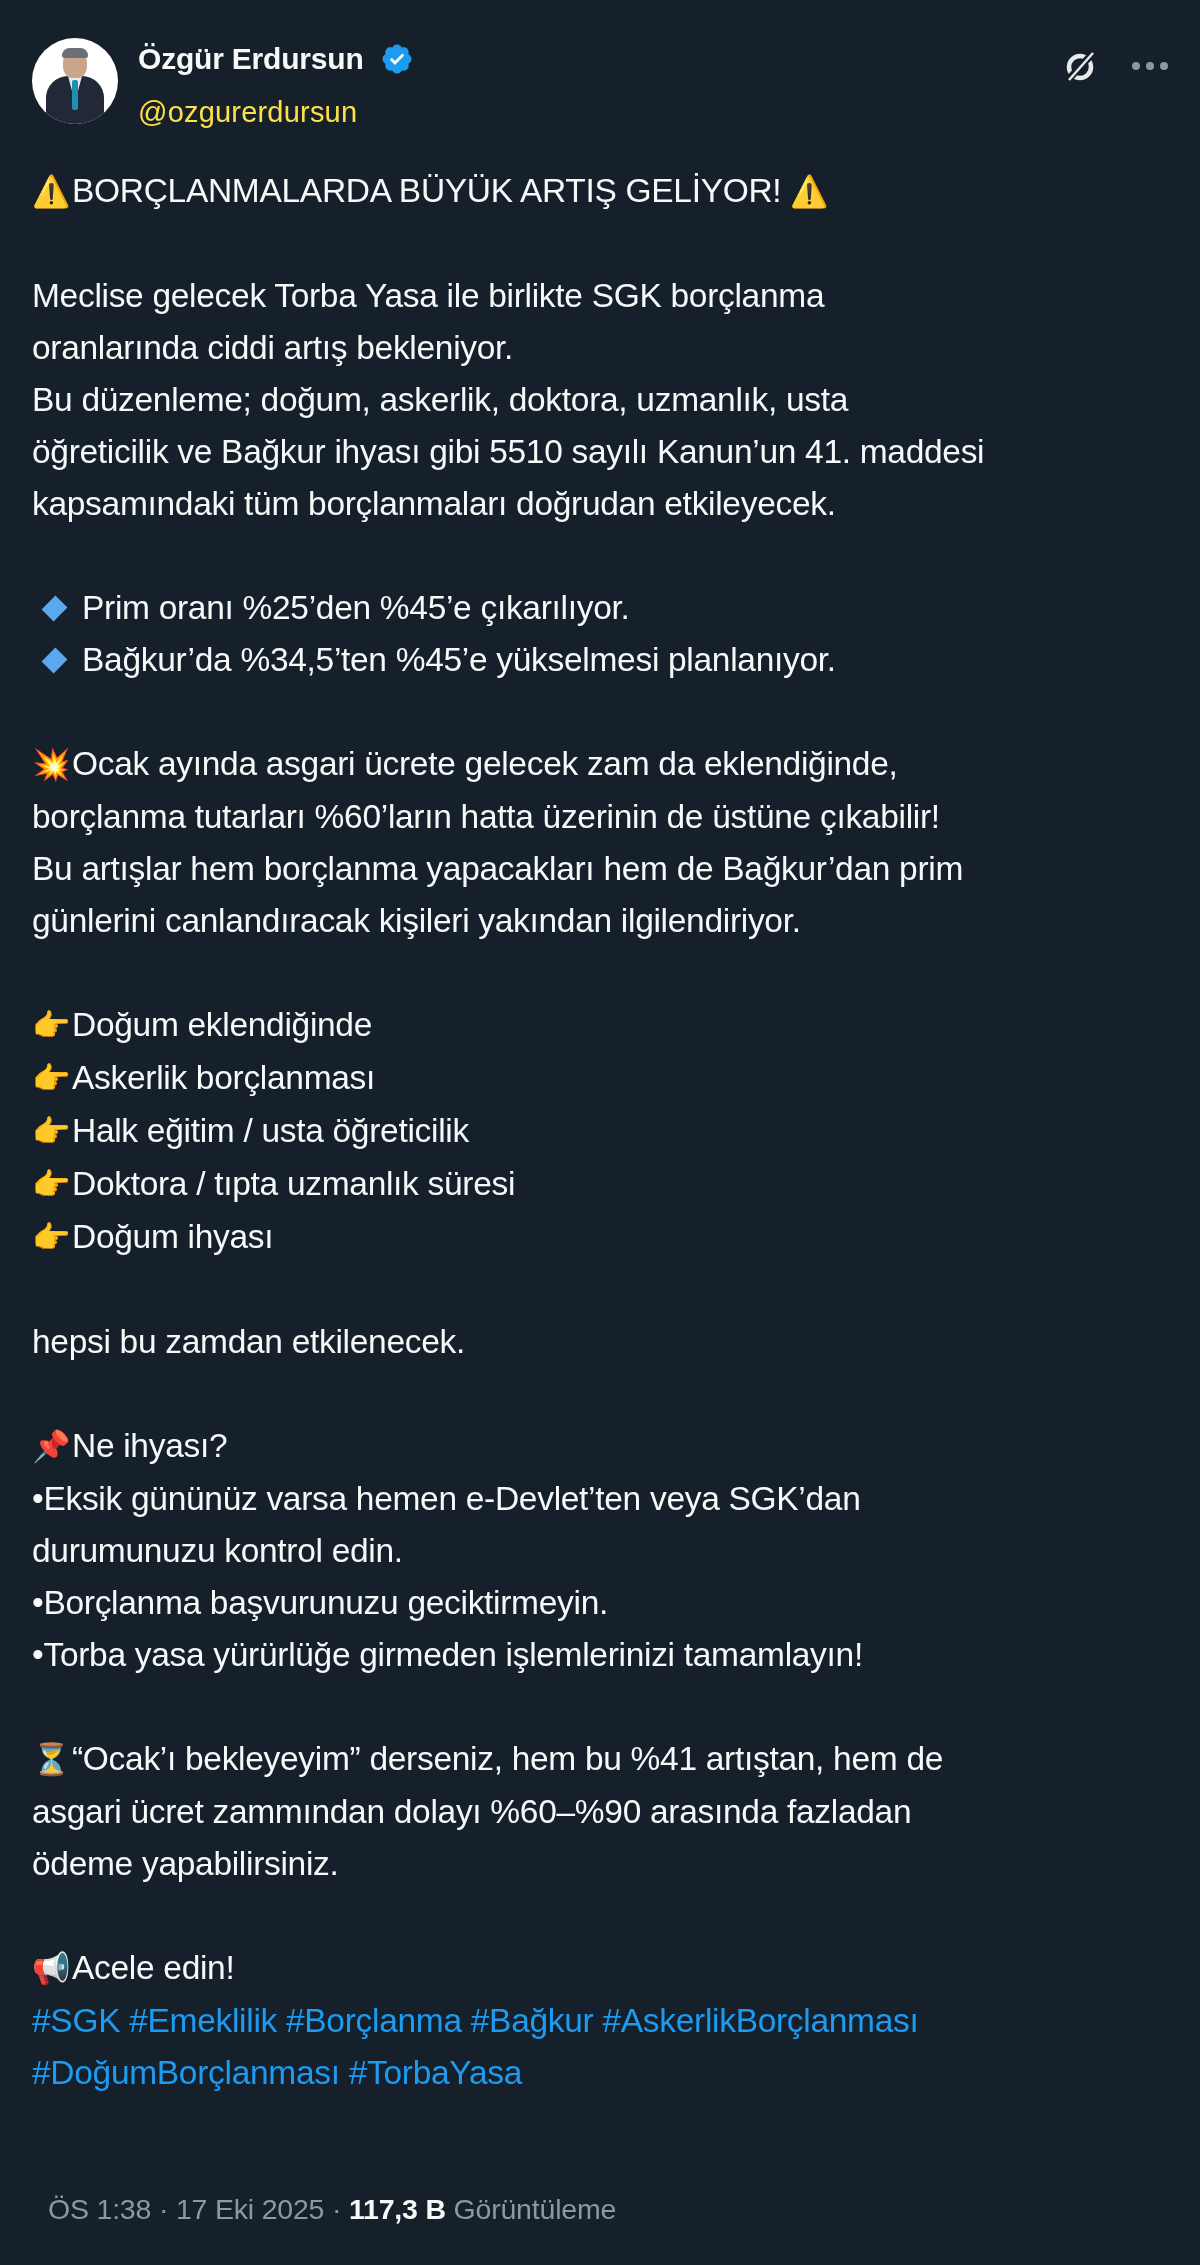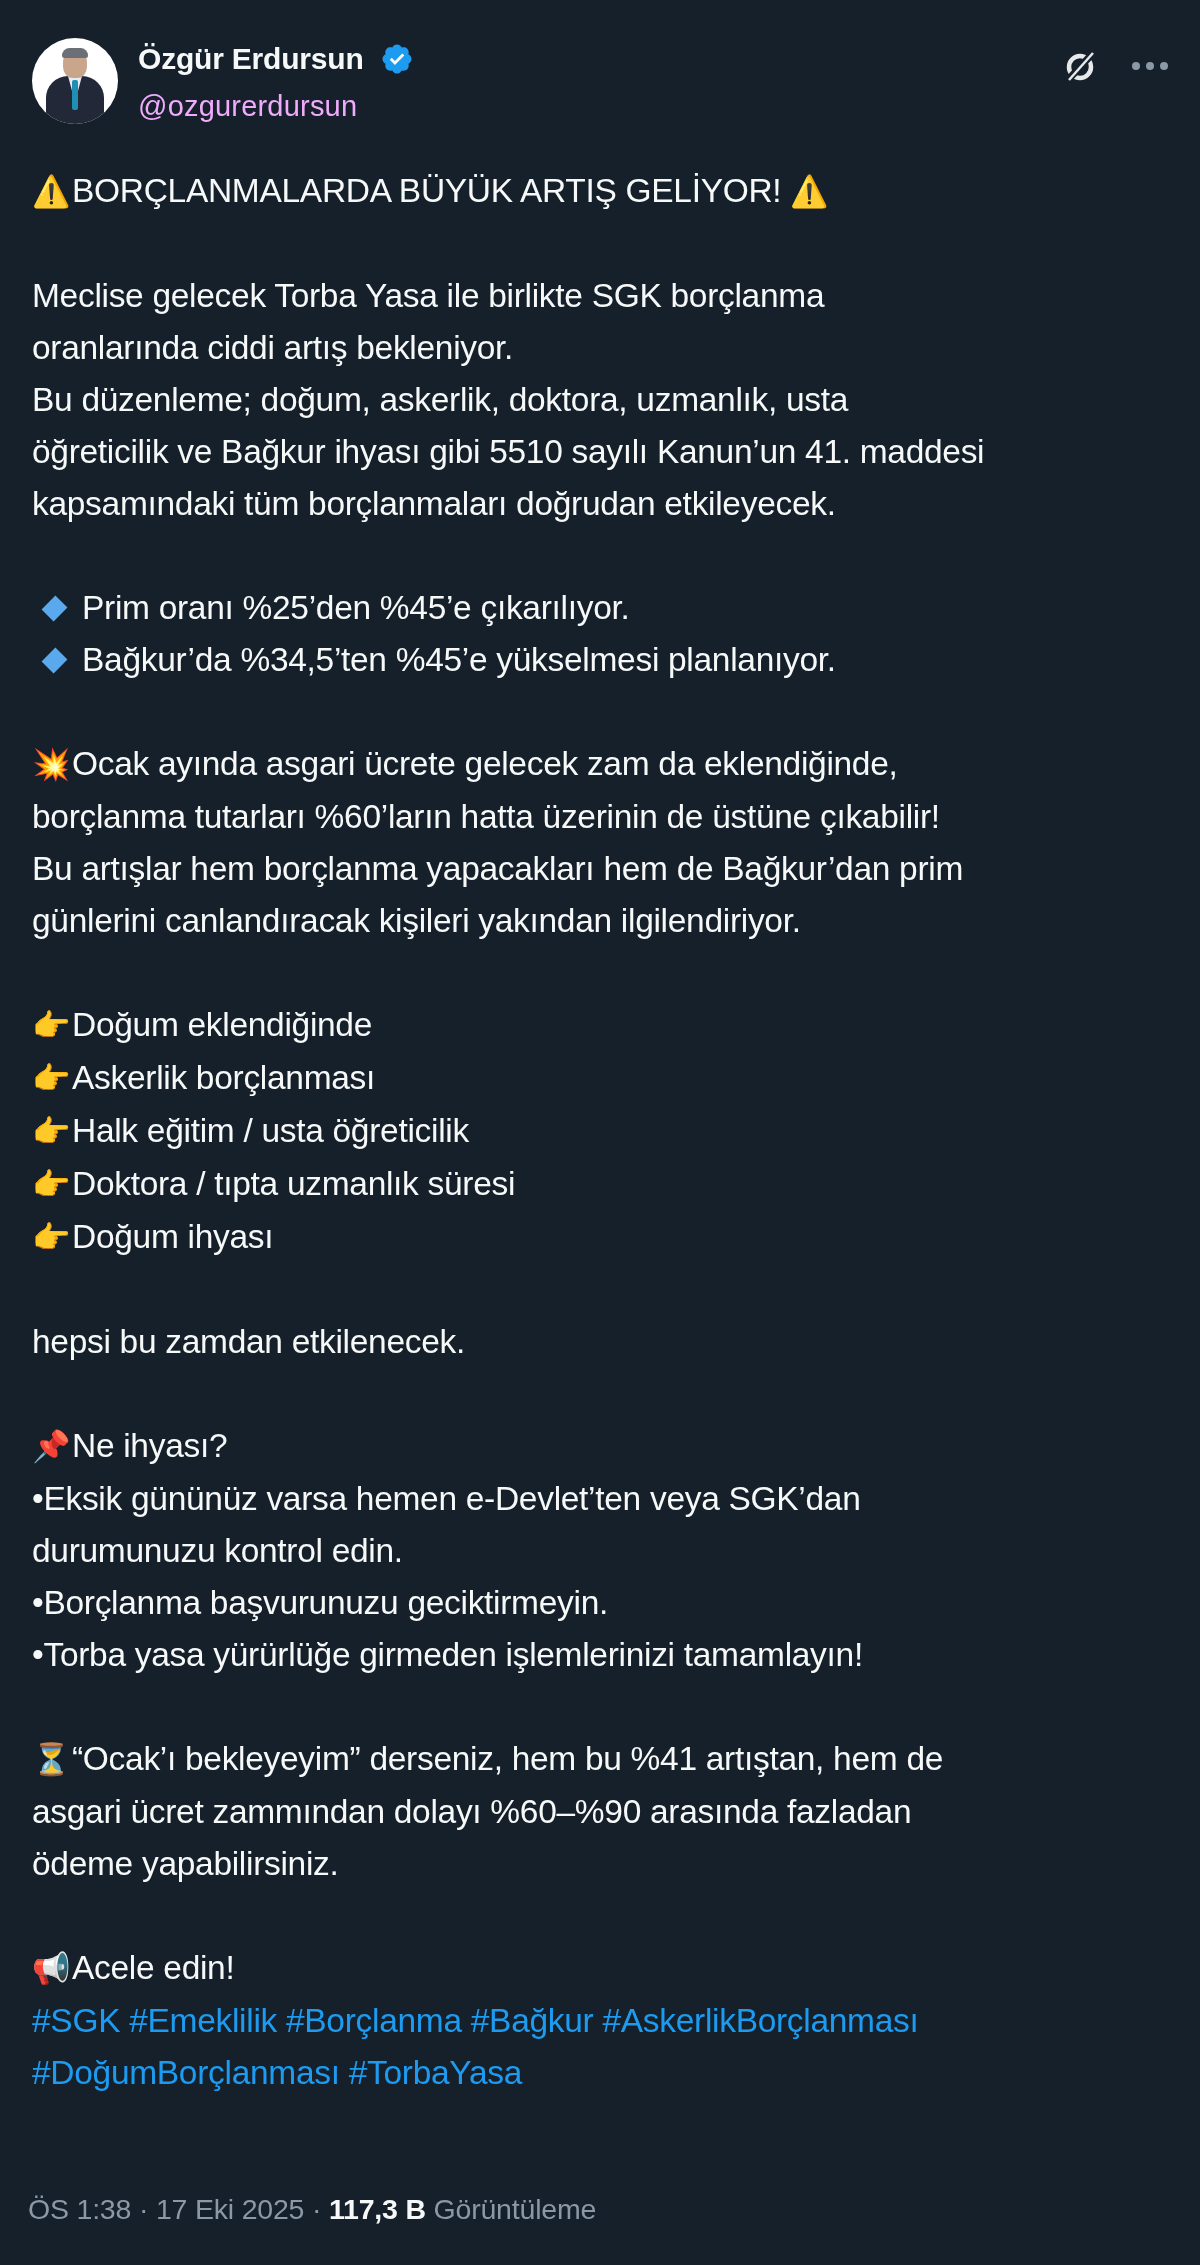--- a/index.html
+++ b/index.html
@@ -48,21 +48,21 @@
       position: absolute; left: 106px; top: 4px;
     }
     .display-name-row { display: flex; gap: 16px; height: 40px; }
     .display-name {
       font-weight: 700; font-size: 30px; color: #f7f9f9; letter-spacing: -0.2px;
     }
     .verified {
       width: 34px; height: 34px; display: inline-block;
     }
     .handle {
-      font-size: 29px; color: #f0abfc; margin-top: 8px; letter-spacing: 0.2px;
+      font-size: 29px; color: #fde047; margin-top: 14px; letter-spacing: 0.2px;
     }
     .header-actions {
       position: absolute; right: 0; top: 6px; display: flex; align-items: center; gap: 30px;
     }
     .grok-icon { width: 44px; height: 44px; display: inline-block; }
     .more-icon { display: flex; gap: 6px; align-items: center; height: 44px; }
     .more-icon span { width: 8px; height: 8px; border-radius: 50%; background: #8b98a5; display: inline-block; }
 
     .tweet-body {
       position: absolute; left: 32px; top: 165px; width: 1140px;
@@ -71,21 +71,21 @@
     }
     .line { white-space: nowrap; min-height: 52px; }
     .blank { height: 52px; }
     .emoji { display: inline-block; width: 40px; text-align: left; font-size: 31px; }
     .diamond {
       display: inline-block; width: 17px; height: 17px; background: #5aa9ee;
       transform: rotate(45deg) scaleY(1.15); margin: 0 19px 4px 14px; vertical-align: middle;
     }
     .hashtags .tag { color: #1d9bf0; margin-right: 9px; }
     .meta {
-      position: absolute; left: 28px; top: 2193px;
+      position: absolute; left: 48px; top: 2193px;
       font-size: 28.5px; color: #8b98a5; white-space: nowrap; letter-spacing: -0.2px;
     }
     .meta .views-count { color: #f7f9f9; font-weight: 700; }
   </style>
 </head>
 <body>
 
 <div class="header">
   <div class="avatar">
     <div class="body"></div>

